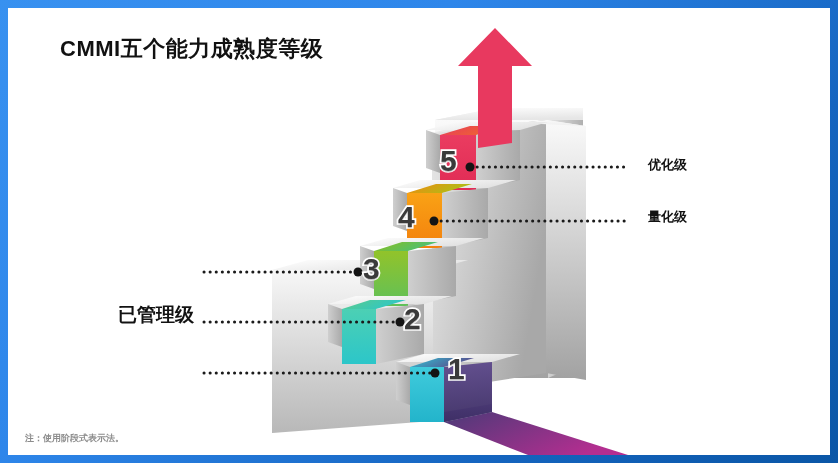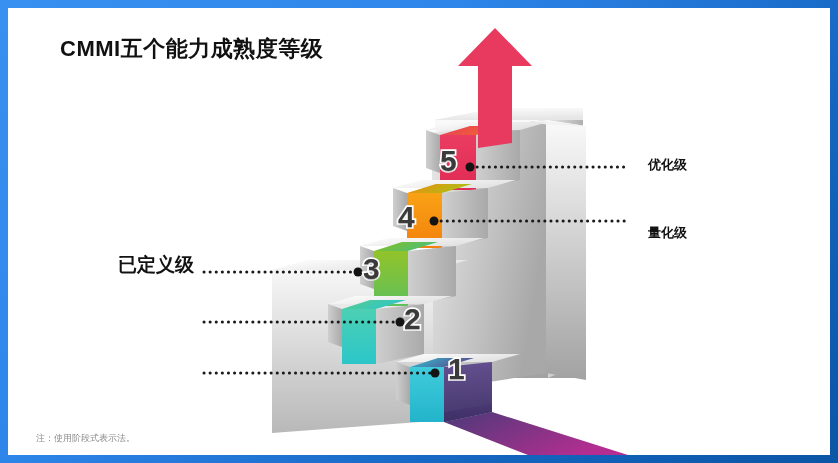--- a/index.html
+++ b/index.html
@@ -9,22 +9,22 @@
   #slide{position:relative;width:838px;height:463px;overflow:hidden;
          background:linear-gradient(135deg,#3891F0 0%,#2E86EA 35%,#1565C0 72%,#0A56A6 100%);}
 
   #canvas{position:absolute;left:8px;top:8px;width:822px;height:447px;
           background:#ffffff;overflow:hidden;}
 
   #title{position:absolute;left:52px;top:26px;
          font-size:22px;font-weight:bold;color:#111111;letter-spacing:.5px;
          white-space:nowrap;text-align:right;}
 
-  #note{position:absolute;left:28px;top:424px;
-        font-size:9px;color:#8c8c8c;white-space:nowrap;}
+  #note{position:absolute;left:17px;top:424px;
+        font-size:9px;color:#8c8c8c;white-space:nowrap;font-weight:bold;}
 
   #art{position:absolute;left:0;top:0;width:822px;height:447px;}
 
   
   .rlabel{position:absolute;font-size:13px;font-weight:bold;color:#121212;
           white-space:nowrap;}
   .llabel{position:absolute;font-size:19px;font-weight:bold;color:#121212;
           white-space:nowrap;text-align:right;}
 
   
@@ -218,20 +218,20 @@
       </g>
     </svg>
 
     <div class="snum" style="left:432px;top:136px;">5</div>
     <div class="snum" style="left:390px;top:192px;">4</div>
     <div class="snum" style="left:355px;top:244px;">3</div>
     <div class="snum" style="left:396px;top:294px;">2</div>
     <div class="snum" style="left:440px;top:344px;">1</div>
 
     <div class="rlabel" style="left:640px;top:148px;">优化级</div>
-    <div class="rlabel" style="left:640px;top:216px;">量化级</div>
-
-    <div class="llabel" style="left:0px;width:186px;top:244px;">已定义级</div>
+    <div class="rlabel" style="left:640px;top:200px;">量化级</div>
+
+    <div class="llabel" style="left:0px;width:186px;top:294px;">已管理级</div>
 
     <div id="note">注：使用阶段式表示法。</div>
 
   </div>
 </div>
 
 </body></html>

